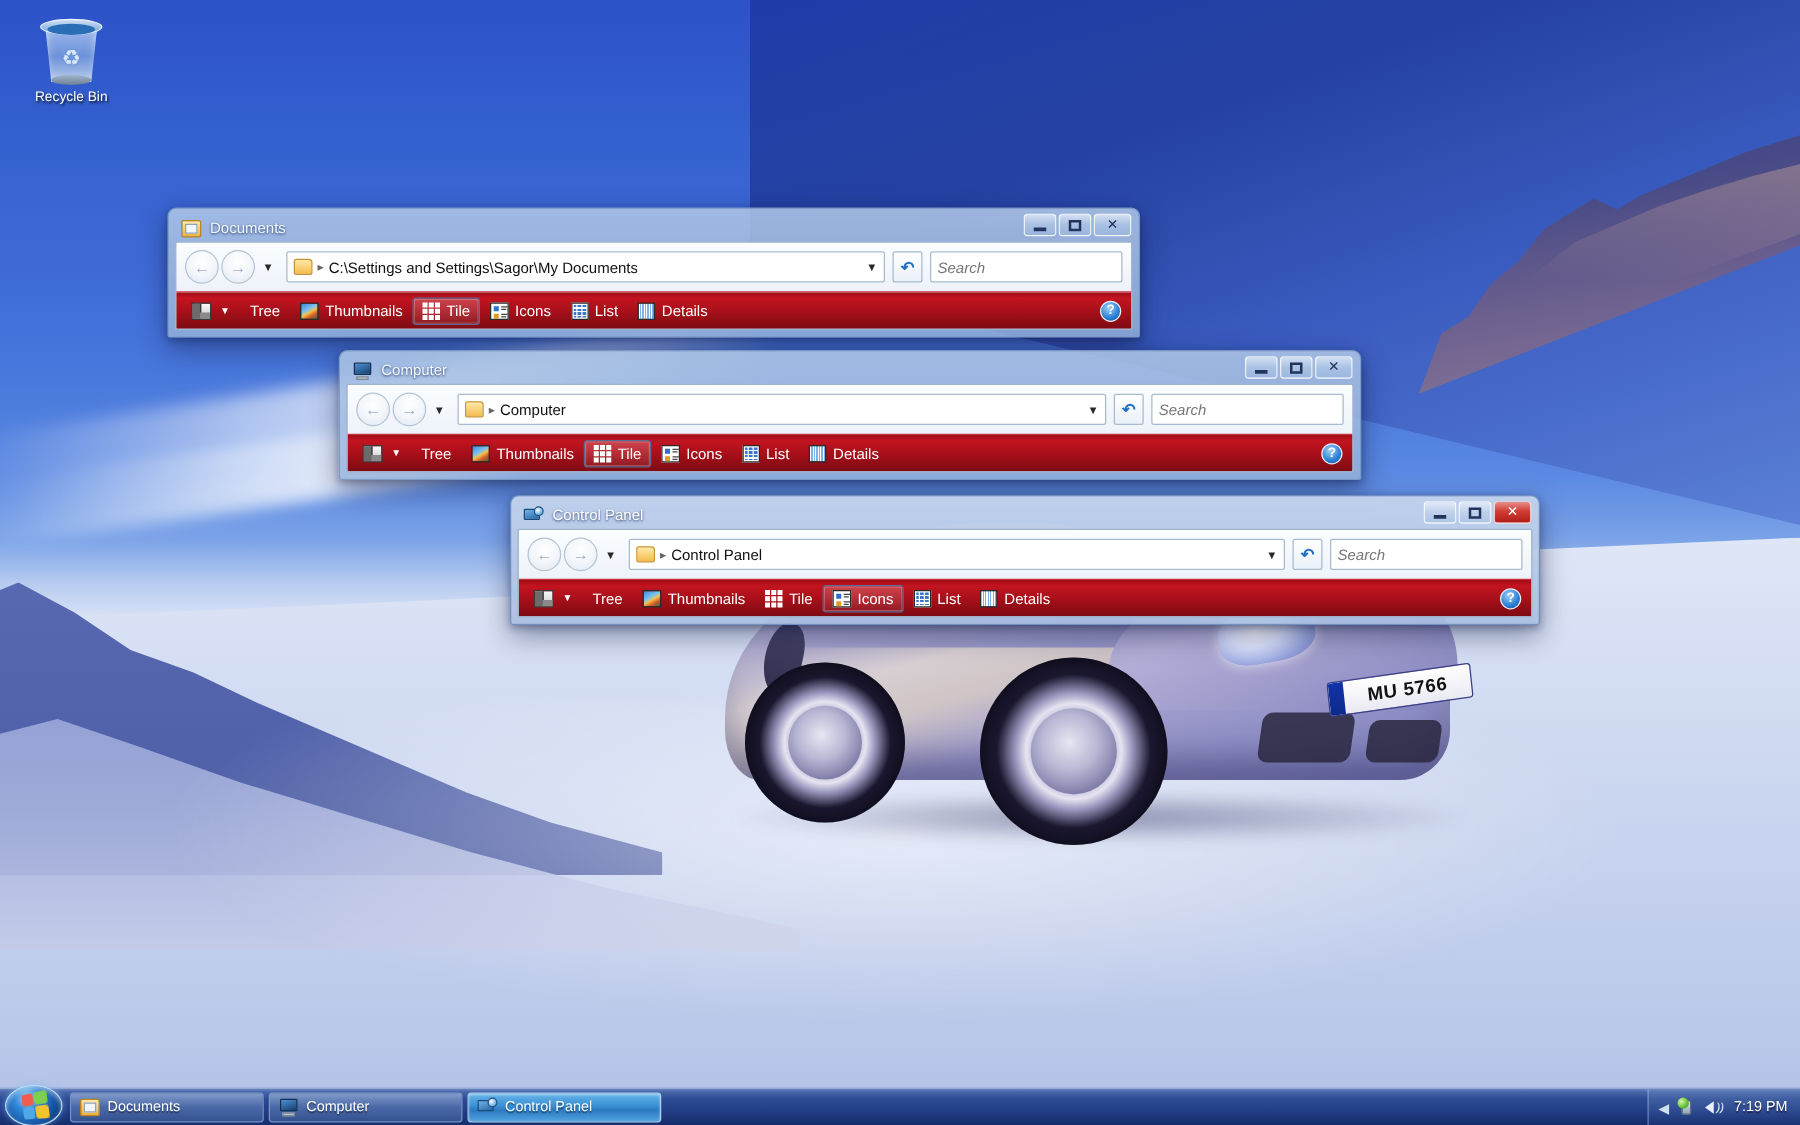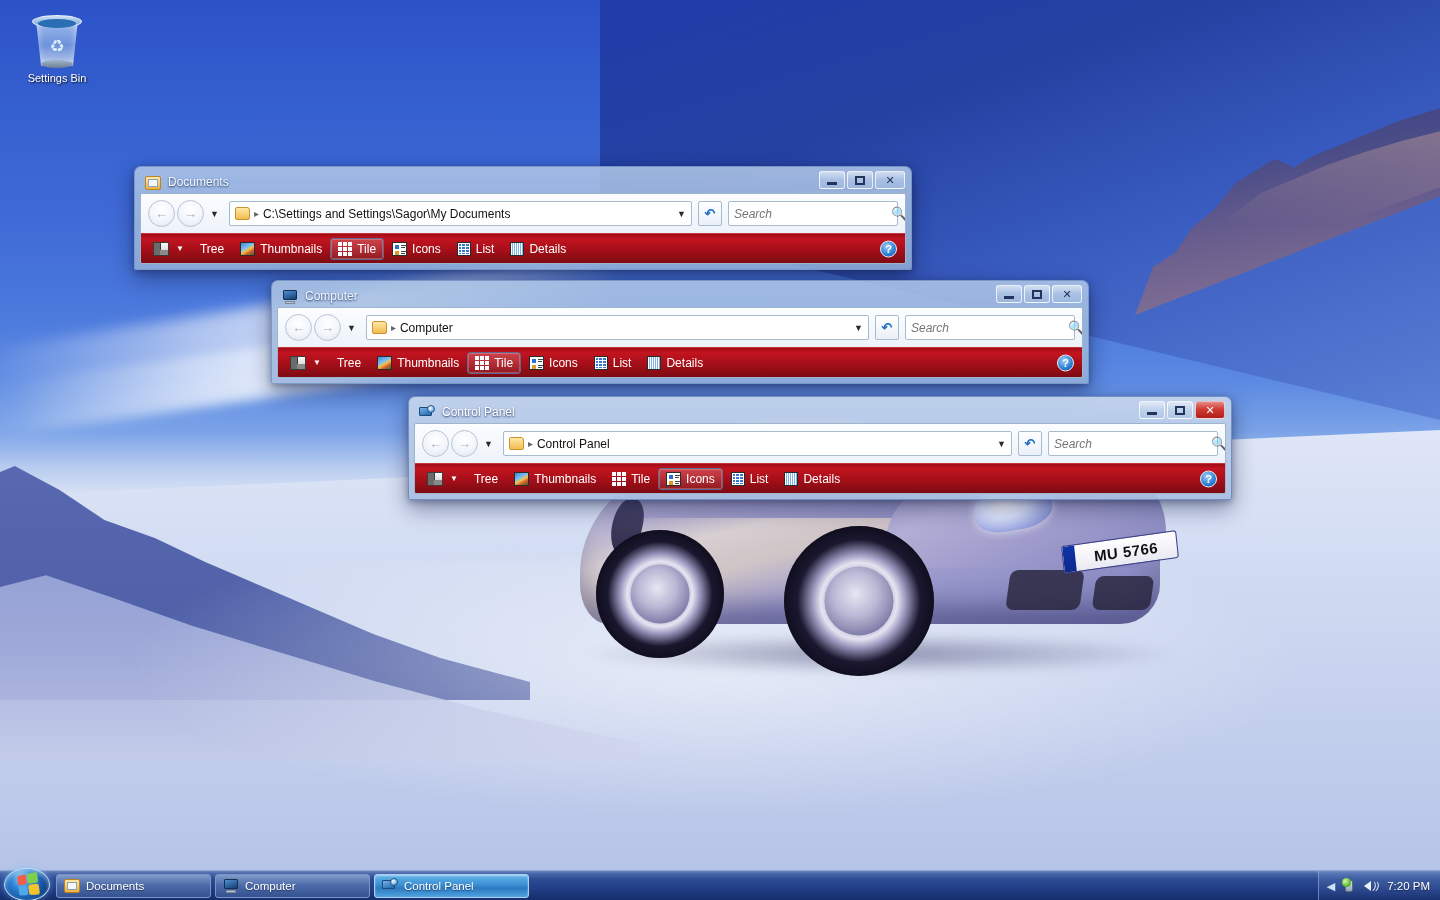--- a/index.html
+++ b/index.html
@@ -253,21 +253,21 @@
   .addr .sep { color: #666; font-size: 10px; }
   .addr .path { font-size: 12px; color: #111; white-space: nowrap; overflow: hidden; }
   .addr .caret { margin-left: auto; font-size: 9px; color: #2a2a2a; padding-left: 6px; }
   .refresh {
     width: 24px; height: 25px; border: 1px solid #a8bacd; border-radius: 2px;
     background: linear-gradient(180deg,#ffffff,#eaf0f8);
     display: flex; align-items: center; justify-content: center;
     color: #1f6fc4; font-size: 13px; font-weight: bold;
   }
   .search {
-    width: 170px; height: 25px; display: flex; align-items: center;
+    width: 154px; height: 25px; display: flex; align-items: center;
     background: #fff; border: 1px solid #a8bacd; border-radius: 2px; padding: 0 5px;
   }
   .search input {
     flex: 1; border: 0; outline: 0; font-size: 12px; font-style: italic;
     color: #8a8a8a; font-family: "Liberation Sans", sans-serif; background: transparent;
   }
   .search .mag { color: #3a78c0; font-size: 13px; }
 
   .toolbar {
     display: flex; align-items: center; gap: 0;
@@ -416,21 +416,21 @@
   </div>
 
   <div class="desk-icon" style="left:12px; top:12px;">
     <div class="bin">
       <div class="body"></div>
       <div class="rim"></div>
       <div class="inner"></div>
       <div class="recycle">♻</div>
       <div class="base"></div>
     </div>
-    <div>Settings Bin</div>
+    <div>Recycle Bin</div>
   </div>
 
   <div class="win inactive" style="left:134px; top:166px; width:778px;">
     <div class="titlebar">
       <span class="tico tico-docs">
           <i class="f"></i>
           <i class="p"></i>
         </span>
       <span class="title-text">Documents</span>
       <span class="win-buttons">
@@ -731,17 +731,17 @@
     <div class="tray">
       <span class="tray-arrow">◀</span>
       <span class="ic-net">
           <i class="scr"></i>
           <i class="gl"></i>
         </span>
       <span class="ic-spk">
           <i class="cone"></i>
           <i class="wv">))</i>
         </span>
-      <span class="tray-clock">7:20 PM</span>
+      <span class="tray-clock">7:19 PM</span>
     </div>
   </div>
 
 </div>
 
 </body></html>

